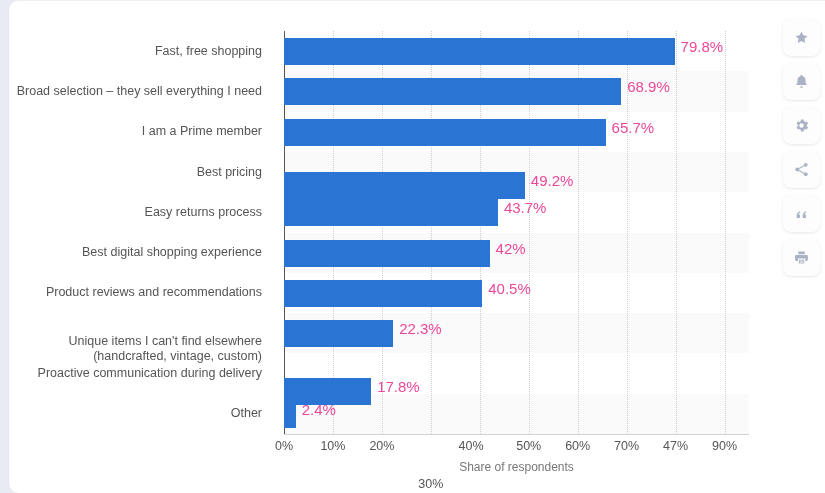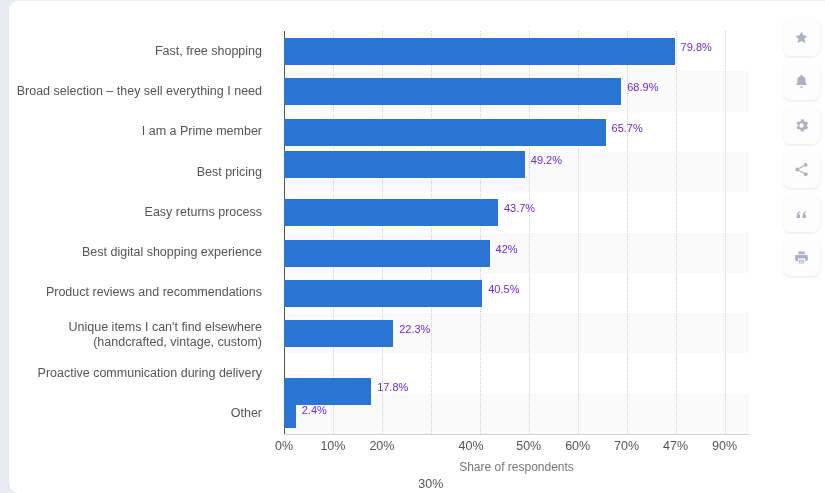--- a/index.html
+++ b/index.html
@@ -109,22 +109,22 @@
   .bar {
     position: absolute;
     left: 0;
     top: 7px;
     height: 27px;
     background: #2a75d3;
   }
   .bar-value {
     position: absolute;
     top: 9px;
-    font-size: 11px;
-    color: #6d28d9;
+    font-size: 15px;
+    color: #ec4899;
     white-space: nowrap;
     line-height: 14px;
   }
 
   
   .cats {
     position: absolute;
     left: 0px;
     top: 30px;
     width: 266px;
@@ -247,21 +247,21 @@
               <div class="bar-value" style="left: 396.6px;">79.8%</div>
             </div>
             <div class="bar-row" style="top: 40.3px; height: 40.3px;">
               <div class="bar" style="width: 337.247px; background: rgb(42, 117, 211);"></div>
               <div class="bar-value" style="left: 343.247px;">68.9%</div>
             </div>
             <div class="bar-row" style="top: 80.6px; height: 40.3px;">
               <div class="bar" style="width: 321.584px; background: rgb(42, 117, 211);"></div>
               <div class="bar-value" style="left: 327.584px;">65.7%</div>
             </div>
-            <div class="bar-row" style="top: 113px; height: 40.3px;">
+            <div class="bar-row" style="top: 134px; height: 40.3px;">
               <div class="bar" style="width: 240.821px; background: rgb(42, 117, 211);"></div>
               <div class="bar-value" style="left: 246.821px;">49.2%</div>
             </div>
             <div class="bar-row" style="top: 161.2px; height: 40.3px;">
               <div class="bar" style="width: 213.9px; background: rgb(42, 117, 211);"></div>
               <div class="bar-value" style="left: 219.9px;">43.7%</div>
             </div>
             <div class="bar-row" style="top: 201.5px; height: 40.3px;">
               <div class="bar" style="width: 205.579px; background: rgb(42, 117, 211);"></div>
               <div class="bar-value" style="left: 211.579px;">42%</div>
@@ -288,21 +288,21 @@
       <div class="axis-bottom"></div>
 
       <div class="cats" id="cats">
           <div class="cat" style="top: 0px; height: 40.3px;">Fast, free shopping</div>
           <div class="cat" style="top: 40.3px; height: 40.3px;">Broad selection – they sell everything I need</div>
           <div class="cat" style="top: 80.6px; height: 40.3px;">I am a Prime member</div>
           <div class="cat" style="top: 120.9px; height: 40.3px;">Best pricing</div>
           <div class="cat" style="top: 161.2px; height: 40.3px;">Easy returns process</div>
           <div class="cat" style="top: 201.5px; height: 40.3px;">Best digital shopping experience</div>
           <div class="cat" style="top: 241.8px; height: 40.3px;">Product reviews and recommendations</div>
-          <div class="cat" style="top: 284px; height: 40.3px;">Unique items I can't find elsewhere (handcrafted, vintage, custom)</div>
+          <div class="cat" style="top: 298px; height: 40.3px;">Unique items I can't find elsewhere (handcrafted, vintage, custom)</div>
           <div class="cat" style="top: 322.4px; height: 40.3px; padding-left: 12px;">Proactive communication during delivery</div>
           <div class="cat" style="top: 362.7px; height: 40.3px;">Other</div>
         </div>
 
       <div class="xticks" id="xticks">
           <div class="xtick" style="left: 0px;">0%</div>
           <div class="xtick" style="left: 48.9474px;">10%</div>
           <div class="xtick" style="left: 97.8947px;">20%</div>
           <div class="xtick" style="left: 146.842px; margin-top: 38px;">30%</div>
           <div class="xtick" style="left: 187px;">40%</div>

